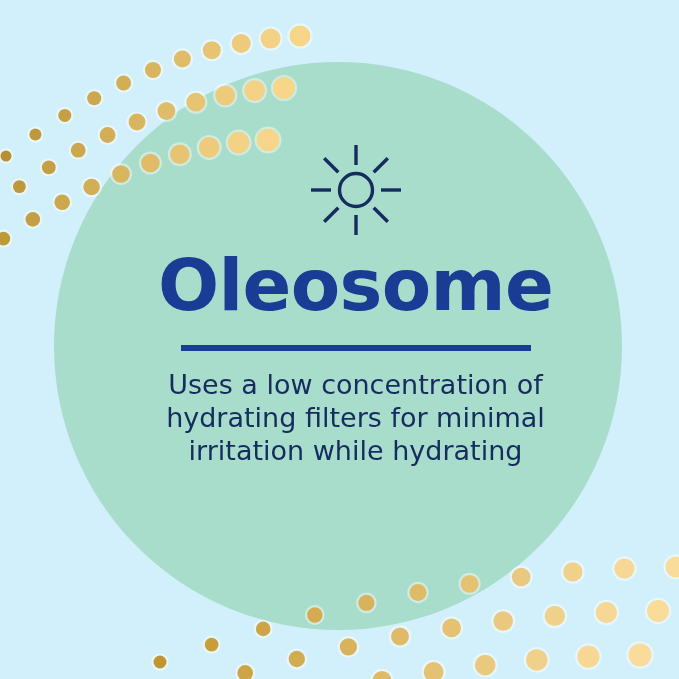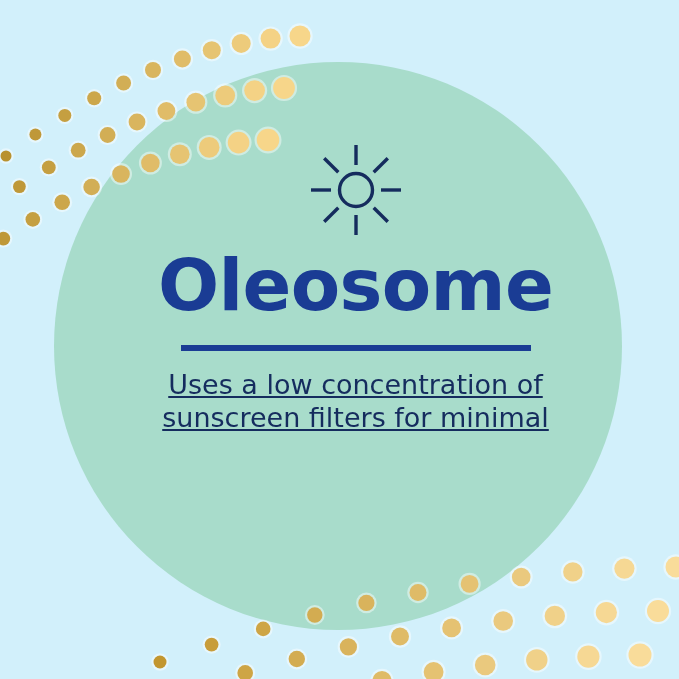--- a/index.html
+++ b/index.html
@@ -91,21 +91,20 @@
   #subcopy {
     margin: 18px 0 0 0;
     padding: 0;
     width: 400px;
     text-align: center;
     color: #152c5e;
     font-family: "DejaVu Sans", sans-serif;
     font-weight: normal;
     font-size: 27px;
     line-height: 1.22;
-    text-decoration: underline;
   }
   #subcopy .sub-line {
     display: block;
   }
 </style>
 </head>
 <body>
 
 <div id="card">
 
@@ -263,17 +262,18 @@
     </svg>
 
     <h1 id="headline">
       <span class="hl-line-1">Oleosome</span>
     </h1>
 
     <div id="divider"></div>
 
     <p id="subcopy">
       <span class="sub-line">Uses a low concentration of</span>
-      <span class="sub-line">sunscreen filters for minimal</span>
+      <span class="sub-line">hydrating filters for minimal</span>
+      <span class="sub-line">irritation while hydrating</span>
     </p>
 
   </div>
 </div>
 
 </body></html>

